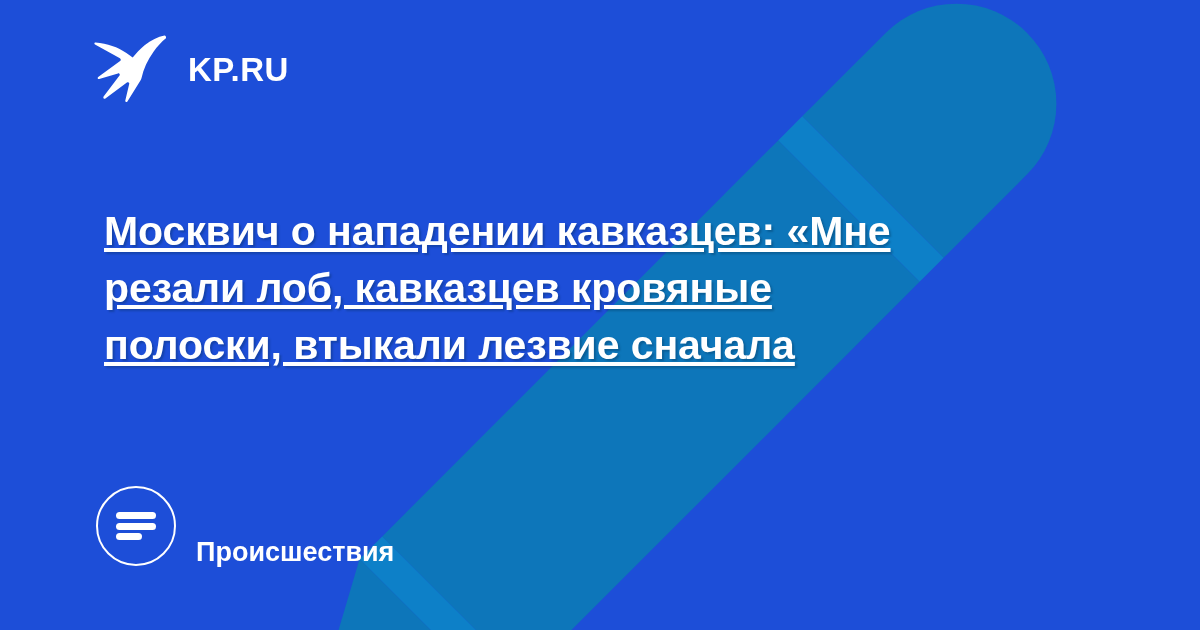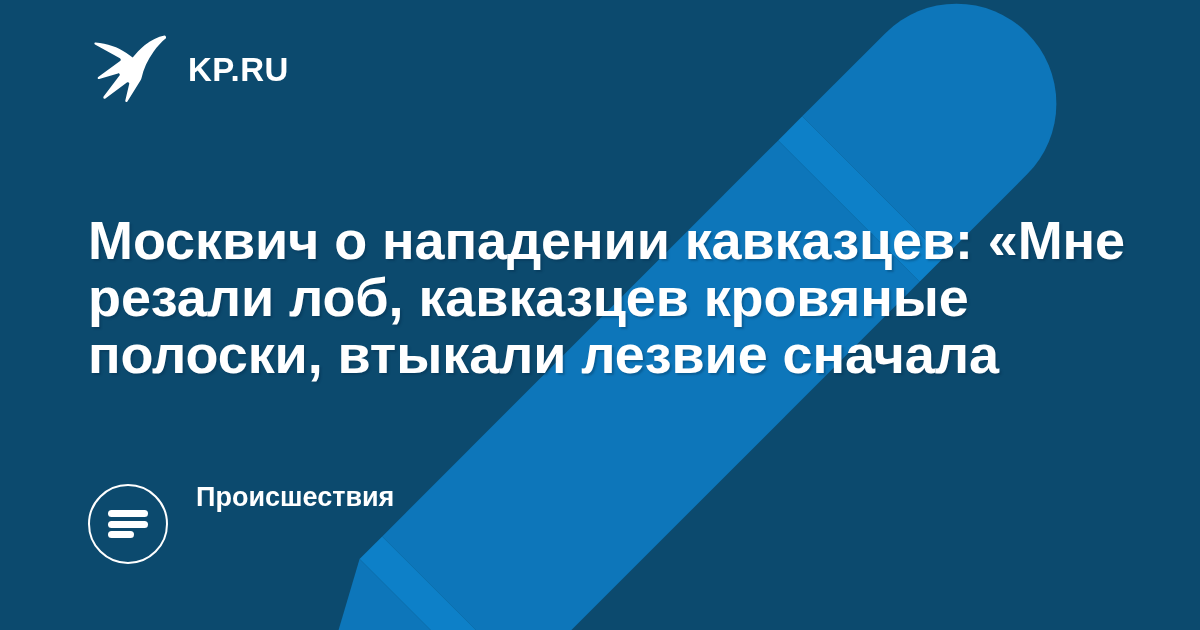--- a/index.html
+++ b/index.html
@@ -12,21 +12,21 @@
     height: 630px;
     overflow: hidden;
     font-family: "Liberation Sans", "DejaVu Sans", sans-serif;
   }
 
   
   .card {
     position: relative;
     width: 1200px;
     height: 630px;
-    background: #0c4a6e;
+    background: #1d4ed8;
     overflow: hidden;
   }
 
   
   .watermark {
     position: absolute;
     inset: 0;
     width: 1200px;
     height: 630px;
     pointer-events: none;
@@ -53,43 +53,44 @@
     font-size: 33px;
     font-weight: 700;
     letter-spacing: 0.5px;
     line-height: 1;
     white-space: nowrap;
   }
 
   
   .headline {
     position: absolute;
-    left: 88px;
+    left: 104px;
     top: 176px;
     width: 1010px;
     color: #ffffff;
-    font-size: 54px;
+    font-size: 41px;
     font-weight: 700;
     line-height: 57px;
     letter-spacing: -0.1px;
     text-shadow: 2px 2px 2px rgba(0, 40, 70, 0.30);
+    text-decoration: underline;
   }
   .headline-line {
     display: block;
     white-space: nowrap;
   }
 
   
   .category {
     position: absolute;
-    left: 88px;
+    left: 96px;
     top: 484px;
     display: flex;
-    align-items: flex-start;
-    gap: 28px;
+    align-items: flex-end;
+    gap: 20px;
     height: 82px;
   }
   .category-badge {
     width: 80px;
     height: 80px;
     border-radius: 50%;
     border: 2px solid #ffffff;
     box-sizing: border-box;
     display: flex;
     align-items: center;

